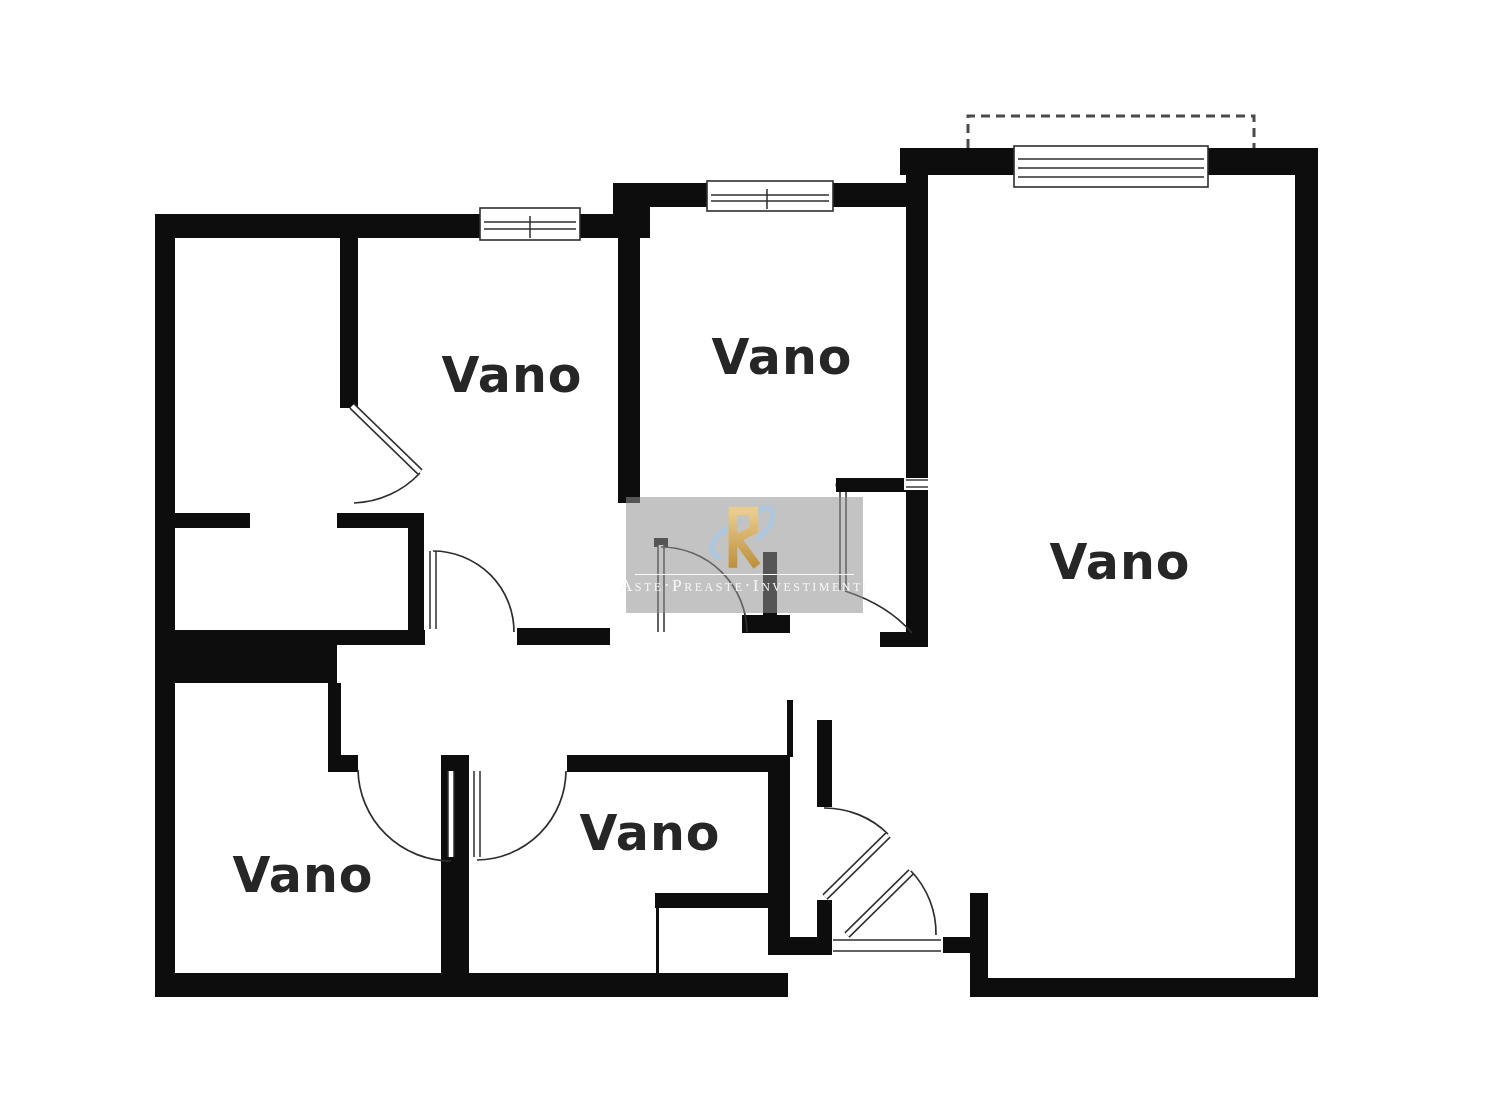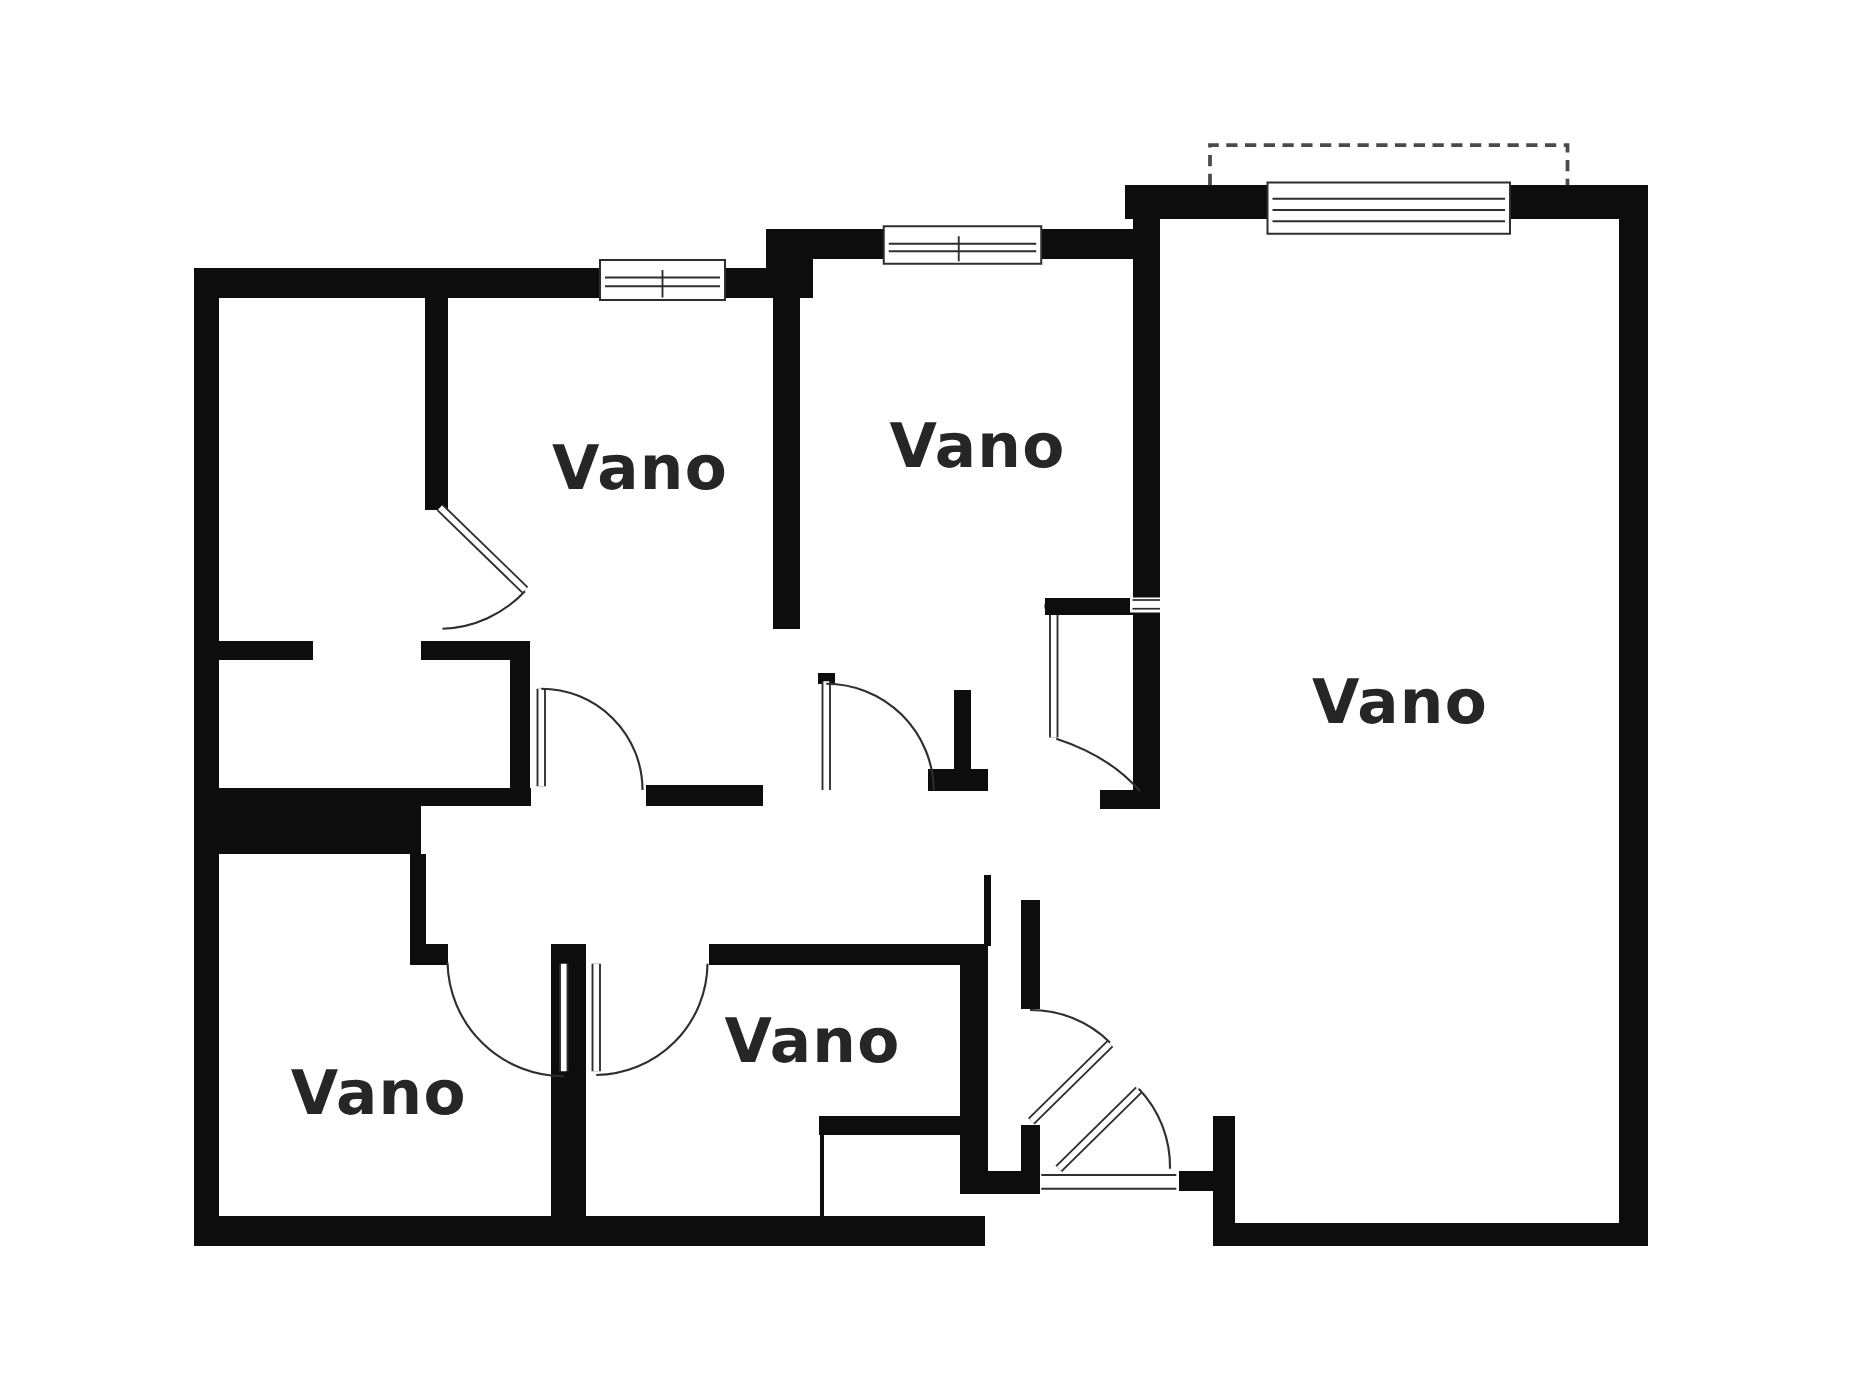--- a/index.html
+++ b/index.html
@@ -103,13 +103,29 @@
     </svg>
 
   <div id="labels">
       <div class="room-label" style="left: 512px; top: 375px;">Vano</div>
       <div class="room-label" style="left: 782px; top: 357px;">Vano</div>
       <div class="room-label" style="left: 1120px; top: 562px;">Vano</div>
       <div class="room-label" style="left: 650px; top: 833px;">Vano</div>
       <div class="room-label" style="left: 303px; top: 875px;">Vano</div>
     </div>
 
+  <div class="watermark" style="left: 626px; top: 497px; width: 237px; height: 116px; background: rgba(146, 146, 146, 0.55);">
+    <svg class="wm-logo" width="86" height="74" viewBox="0 0 100 86">
+      <defs>
+        <linearGradient id="gold" x1="0" y1="0" x2="0" y2="1">
+          <stop offset="0" stop-color="#eacd8e"></stop>
+          <stop offset="1" stop-color="#bd8f3c"></stop>
+        </linearGradient>
+      </defs>
+      <path d="M 20,68 C 0,58 16,40 42,26" stroke="#a7c9e6" stroke-width="5.5" fill="none" stroke-linecap="round" opacity="0.9"></path>
+      <path d="M 58,26 C 68,8 86,2 82,22 C 80,33 72,39 66,45" stroke="#a7c9e6" stroke-width="5" fill="none" stroke-linecap="round" opacity="0.9"></path>
+      <path d="M 36,80 L 36,14 L 60,14 L 60,36 L 36,48 M 42,48 L 64,78" stroke="url(#gold)" stroke-width="10" fill="none" stroke-linecap="butt"></path>
+      <path d="M 73,46 L 73,74" stroke="url(#gold)" stroke-width="9" fill="none"></path>
+    </svg>
+    <div class="wm-rule"></div>
+    <div class="wm-text">Aste·Preaste·Investimenti</div>
+  </div>
 </div>
 
 </body></html>

